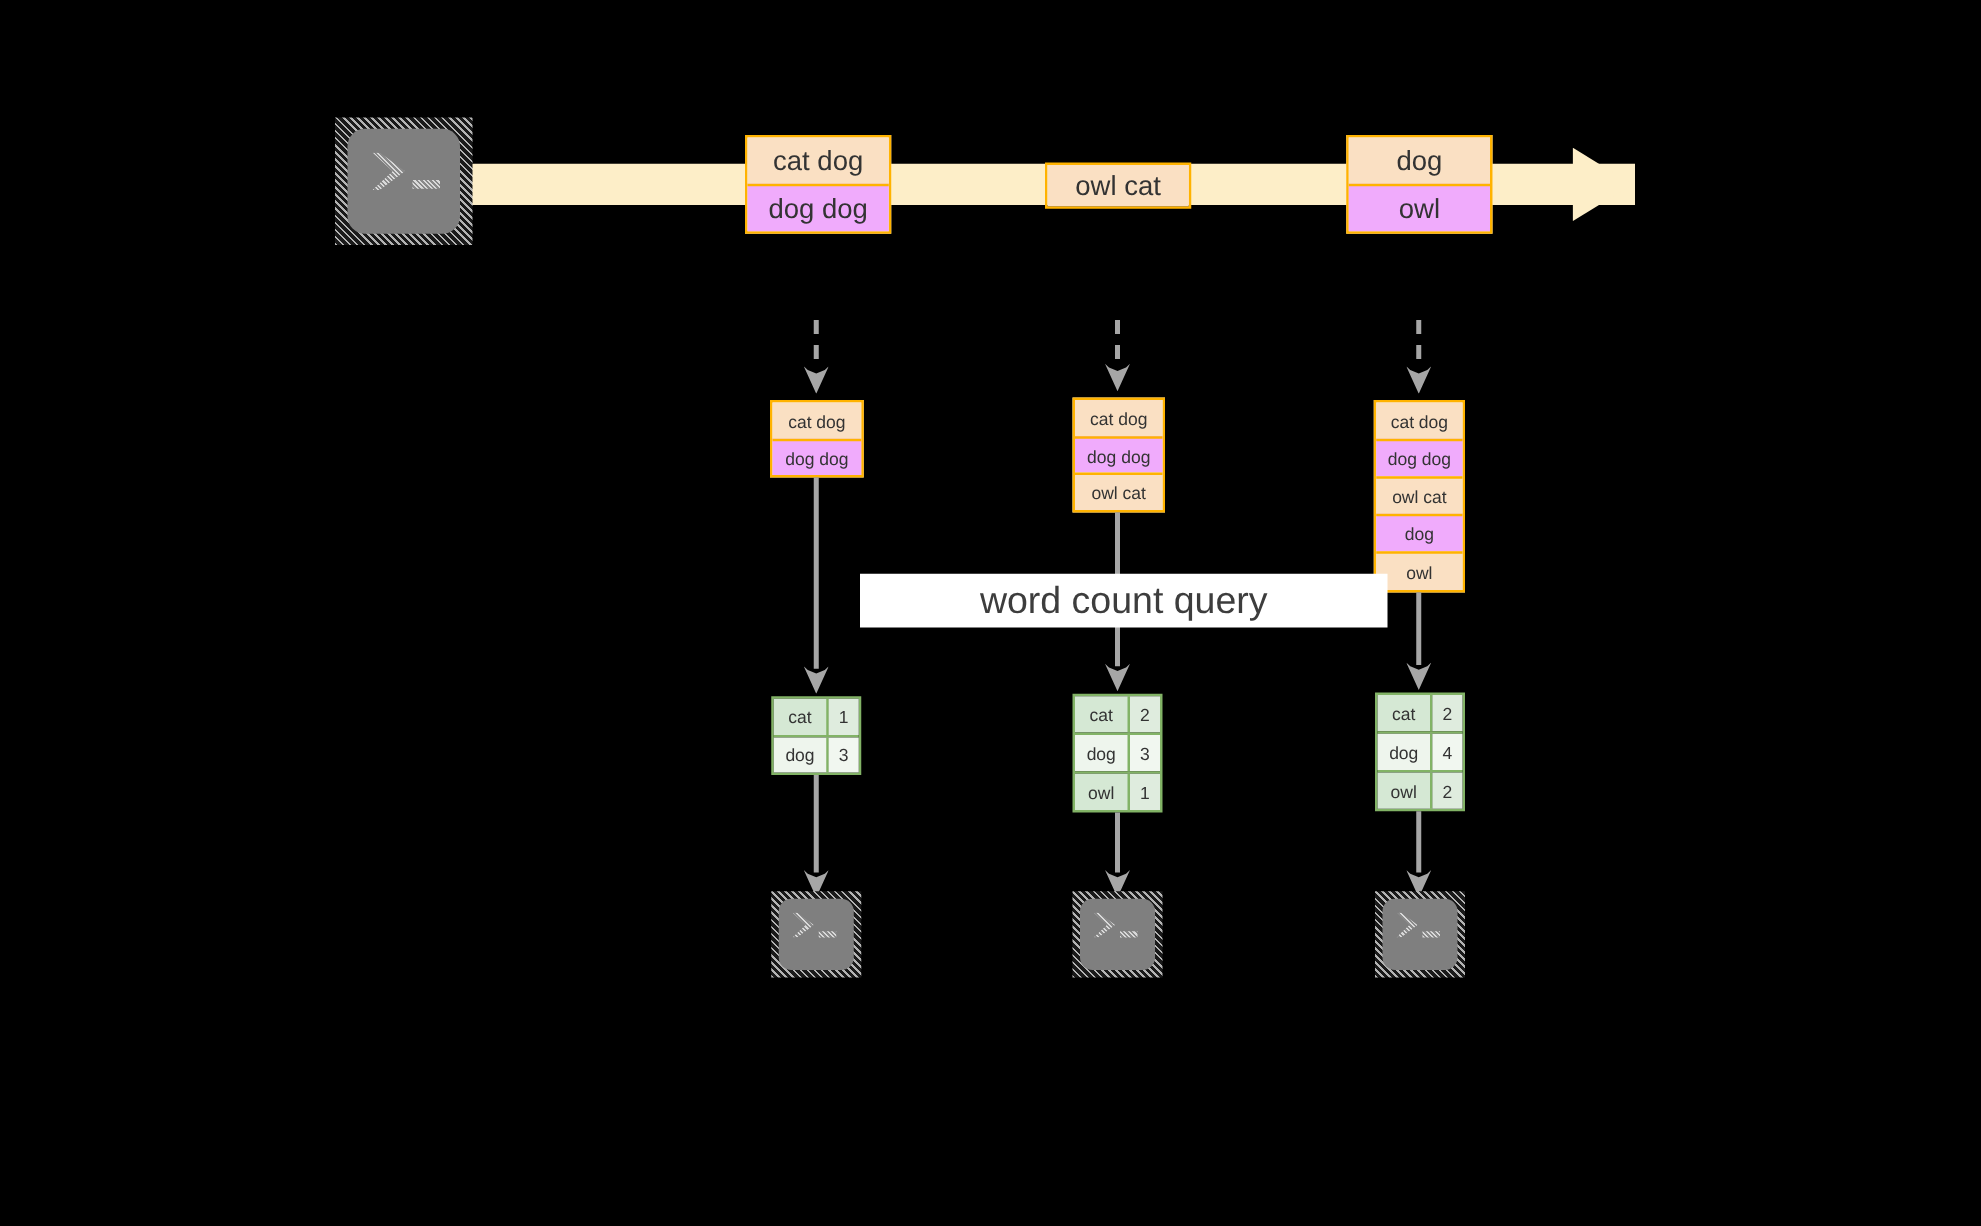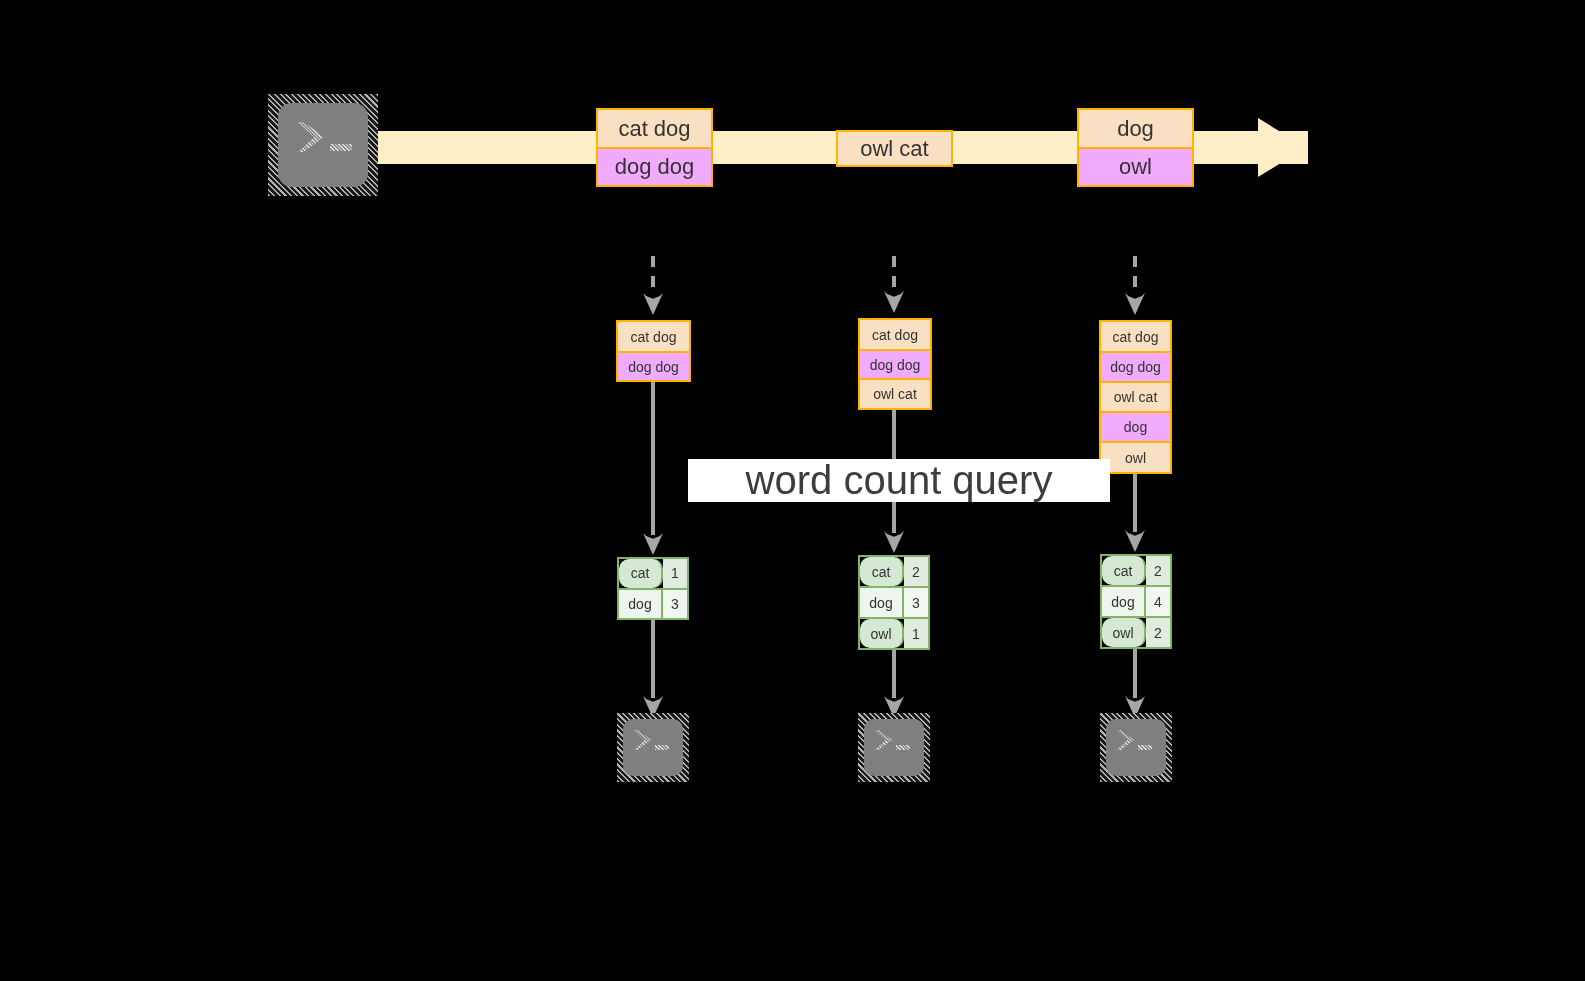--- a/index.html
+++ b/index.html
@@ -90,21 +90,21 @@
   .cntrow.sep { border-top: 2px solid #82b366; }
   .cntcell {
     box-sizing: border-box;
     display: flex;
     align-items: center;
     justify-content: center;
     color: #333333;
     white-space: nowrap;
   }
   .cntcell.word { border-right: 2px solid #82b366; }
-  .cntrow.dark  .cntcell.word  { background: #d5e8d4; border-radius: 10px; }
+  .cntrow.dark  .cntcell.word  { background: #d5e8d4; }
   .cntrow.dark  .cntcell.count { background: #dfecde; }
   .cntrow.light .cntcell.word  { background: #eef5ed; }
   .cntrow.light .cntcell.count { background: #f1f7f0; }
 
   
   .vline {
     position: absolute;
     background: #a6a6a6;
   }
   .vline-dashed {
@@ -263,15 +263,15 @@
   <div class="vline" style="left:1133px; top:649px; width:4px; height:49px;"></div>
   <div class="vhead" style="left:1125px; top:696px; width:20px; height:22px;"></div>
 
   <div class="term" style="left:1100px; top:713px; width:72px; height:69px;">
     <div class="term-hatch"></div>
     <div class="term-body" style="left:6px; top:6px; width:60px; height:57px; border-radius:10px;"></div>
     <div class="term-chevron" style="left:17px; top:17px; width:17px; height:20px;"></div>
     <div class="term-underscore" style="left:38px; top:32px; width:14px; height:5px;"></div>
   </div>
 
-  <div class="querylabel" style="left:688px; top:459px; width:422px; height:43px; font-size:40px;">word count query</div>
+  <div class="querylabel" style="left:688px; top:459px; width:422px; height:43px; font-size:30px;">word count query</div>
 
 </div>
 
 </body></html>

